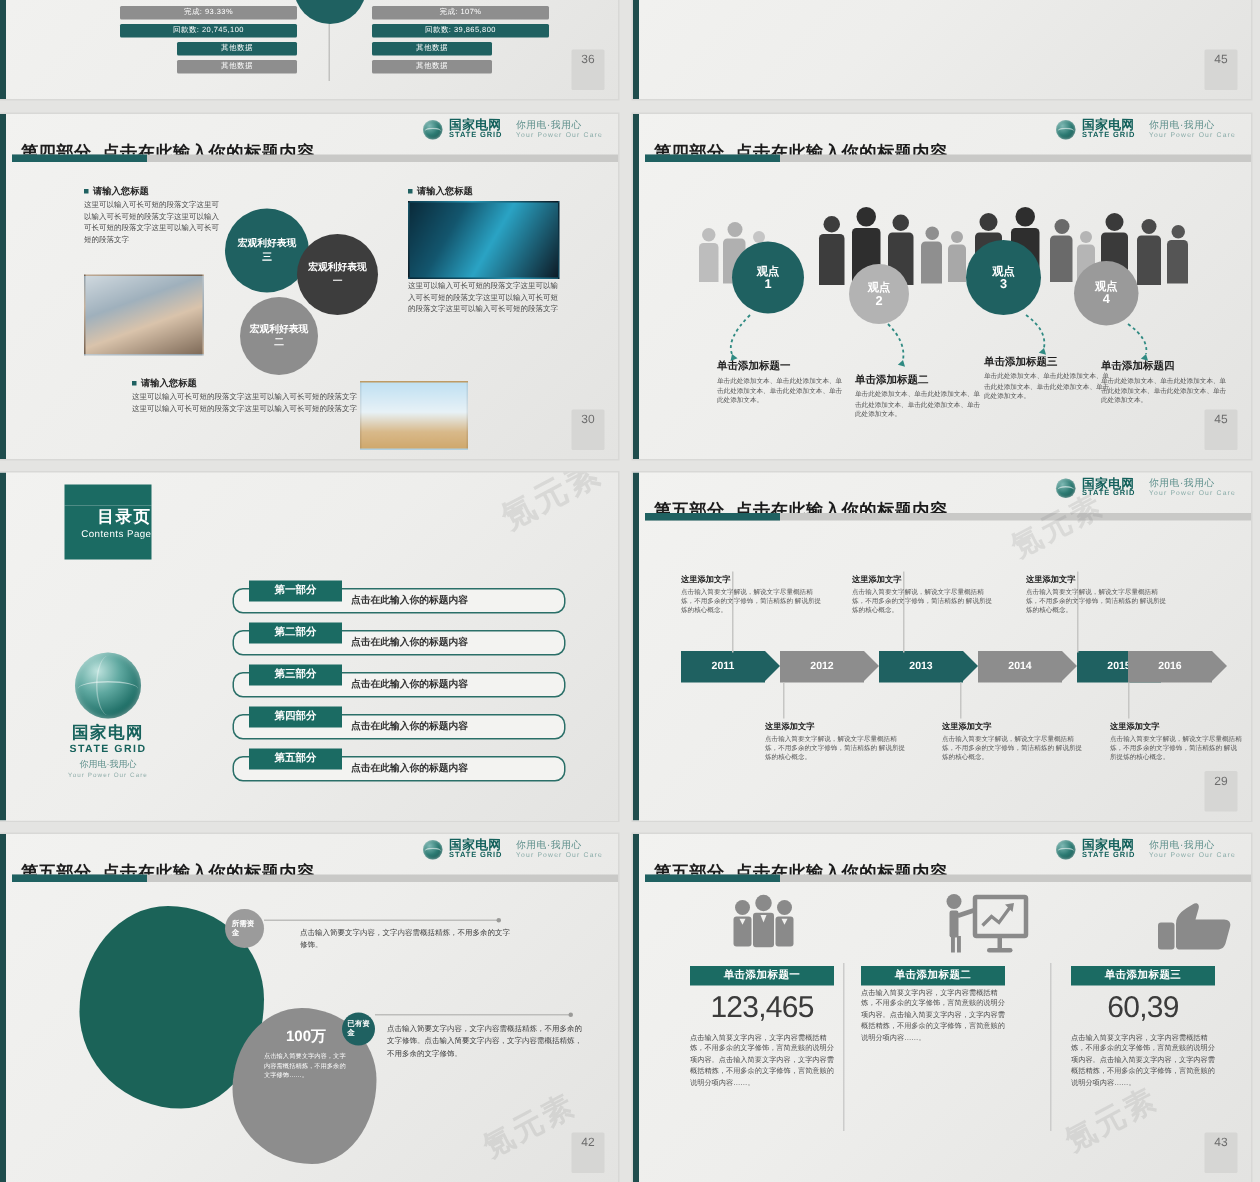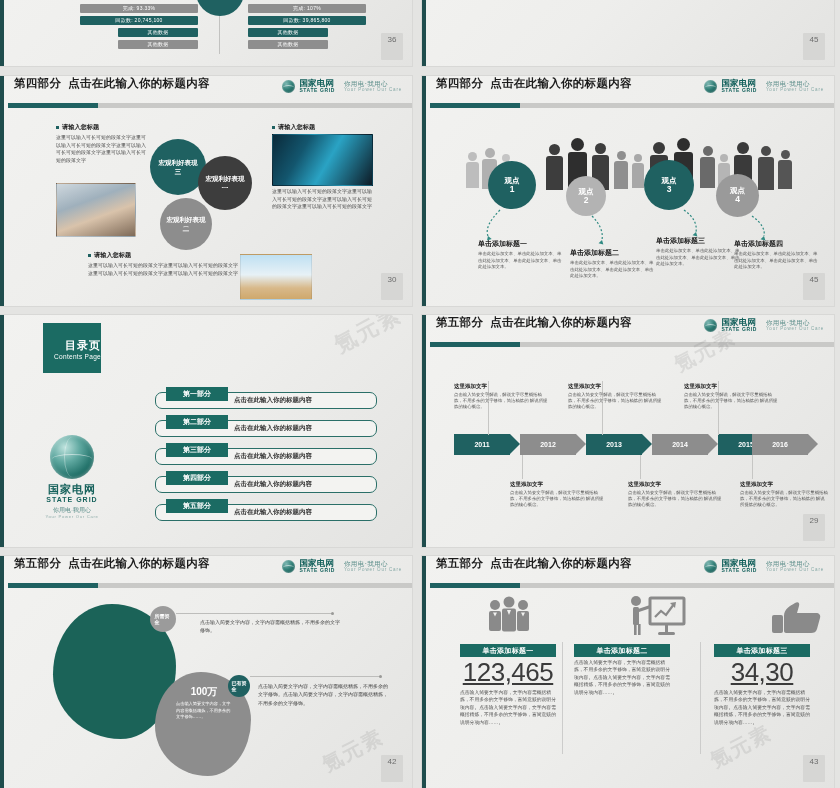--- a/index.html
+++ b/index.html
@@ -4,21 +4,21 @@
 <style>
   html,body{margin:0;padding:0;background:#e9e9e7;}
   body{width:840px;height:788px;overflow:hidden;font-family:"Liberation Sans","DejaVu Sans",sans-serif;}
   .page{position:relative;width:840px;height:788px;background:#e4e4e2;}
 
   
   .slide{position:absolute;background:linear-gradient(135deg,#f2f2f0 0%,#eeeeec 45%,#e3e3e1 100%);
          box-shadow:0 0 0 1px #d8d8d6;overflow:hidden;}
   .slide .lbar{position:absolute;left:0;top:0;bottom:0;width:4px;background:#1f4d4d;}
   .hdr{position:absolute;left:0;right:0;top:0;height:28px;}
-  .hdr .title{position:absolute;left:14px;top:0;font-size:11.5px;font-weight:bold;color:#1b1b1b;
+  .hdr .title{position:absolute;left:14px;top:18px;font-size:11.5px;font-weight:bold;color:#1b1b1b;
               letter-spacing:.3px;white-space:nowrap;}
   .hdr .title .p1{margin-right:7px;}
   .accent{position:absolute;left:8px;top:27px;height:5px;width:100%;background:#c9c9c7;}
   .accent i{position:absolute;left:0;top:0;height:5px;width:90px;background:#1f6161;display:block;}
   .pageno{position:absolute;right:9px;bottom:6px;width:22px;height:27px;background:#d6d6d4;
           color:#6d6d6d;font-size:8px;line-height:13px;text-align:center;border-radius:1px;}
 
   
   .brand{position:absolute;right:10px;top:3px;display:flex;align-items:center;gap:4px;}
   .brand .globe{width:13px;height:13px;border-radius:50%;
@@ -95,21 +95,21 @@
   .tagc{position:absolute;border-radius:50%;color:#fff;font-size:5px;font-weight:bold;
         display:flex;flex-direction:column;align-items:center;justify-content:center;line-height:6px;}
   .leadline{position:absolute;height:1px;background:#bdbdbb;}
   .leadline:after{content:"";position:absolute;right:-2px;top:-1.5px;width:3px;height:3px;
         border-radius:50%;background:#9a9a98;}
 
   
   .statcol{position:absolute;text-align:center;}
   .statcol .cap{background:#1b6b63;color:#fff;font-size:7px;font-weight:bold;height:13px;
                 line-height:13px;letter-spacing:.3px;}
-  .statcol .num{font-size:26px;color:#3b3b3b;line-height:30px;letter-spacing:-.5px;text-decoration:underline;}
+  .statcol .num{font-size:20px;color:#3b3b3b;line-height:30px;letter-spacing:-.5px;}
   .statcol .desc{font-size:4.8px;line-height:7.4px;color:#4d4d4d;text-align:left;margin-top:2px;}
   .vdiv{position:absolute;width:1px;background:#cccccb;}
   .wm{position:absolute;color:rgba(120,120,120,.16);font-size:26px;font-weight:bold;
       transform:rotate(-28deg);pointer-events:none;letter-spacing:2px;}
 </style>
 </head>
 <body>
 
 <div class="page">
 
@@ -543,20 +543,20 @@
       <div class="cap">单击添加标题一</div>
       <div class="num">123,465</div>
       <div class="desc">点击输入简要文字内容，文字内容需概括精炼，不用多余的文字修饰，言简意赅的说明分项内容。点击输入简要文字内容，文字内容需概括精炼，不用多余的文字修饰，言简意赅的说明分项内容……。</div>
     </div>
     <div class="statcol" style="left:152px;top:88px;width:96px;">
       <div class="cap">单击添加标题二</div>
       <div class="desc">点击输入简要文字内容，文字内容需概括精炼，不用多余的文字修饰，言简意赅的说明分项内容。点击输入简要文字内容，文字内容需概括精炼，不用多余的文字修饰，言简意赅的说明分项内容……。</div>
     </div>
     <div class="statcol" style="left:292px;top:88px;width:96px;">
       <div class="cap">单击添加标题三</div>
-      <div class="num">34,30</div>
+      <div class="num">60,39</div>
       <div class="desc">点击输入简要文字内容，文字内容需概括精炼，不用多余的文字修饰，言简意赅的说明分项内容。点击输入简要文字内容，文字内容需概括精炼，不用多余的文字修饰，言简意赅的说明分项内容……。</div>
     </div>
 
     <div class="pageno">43</div>
   </div>
 
 </div>
 
 </body></html>

